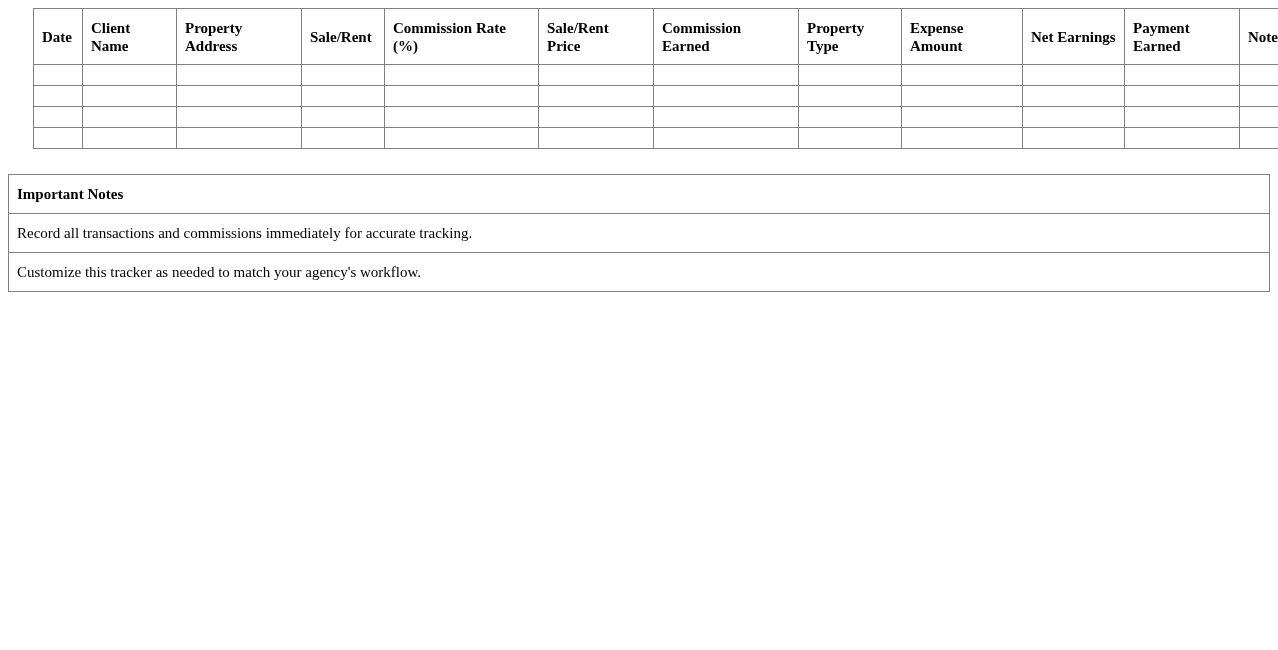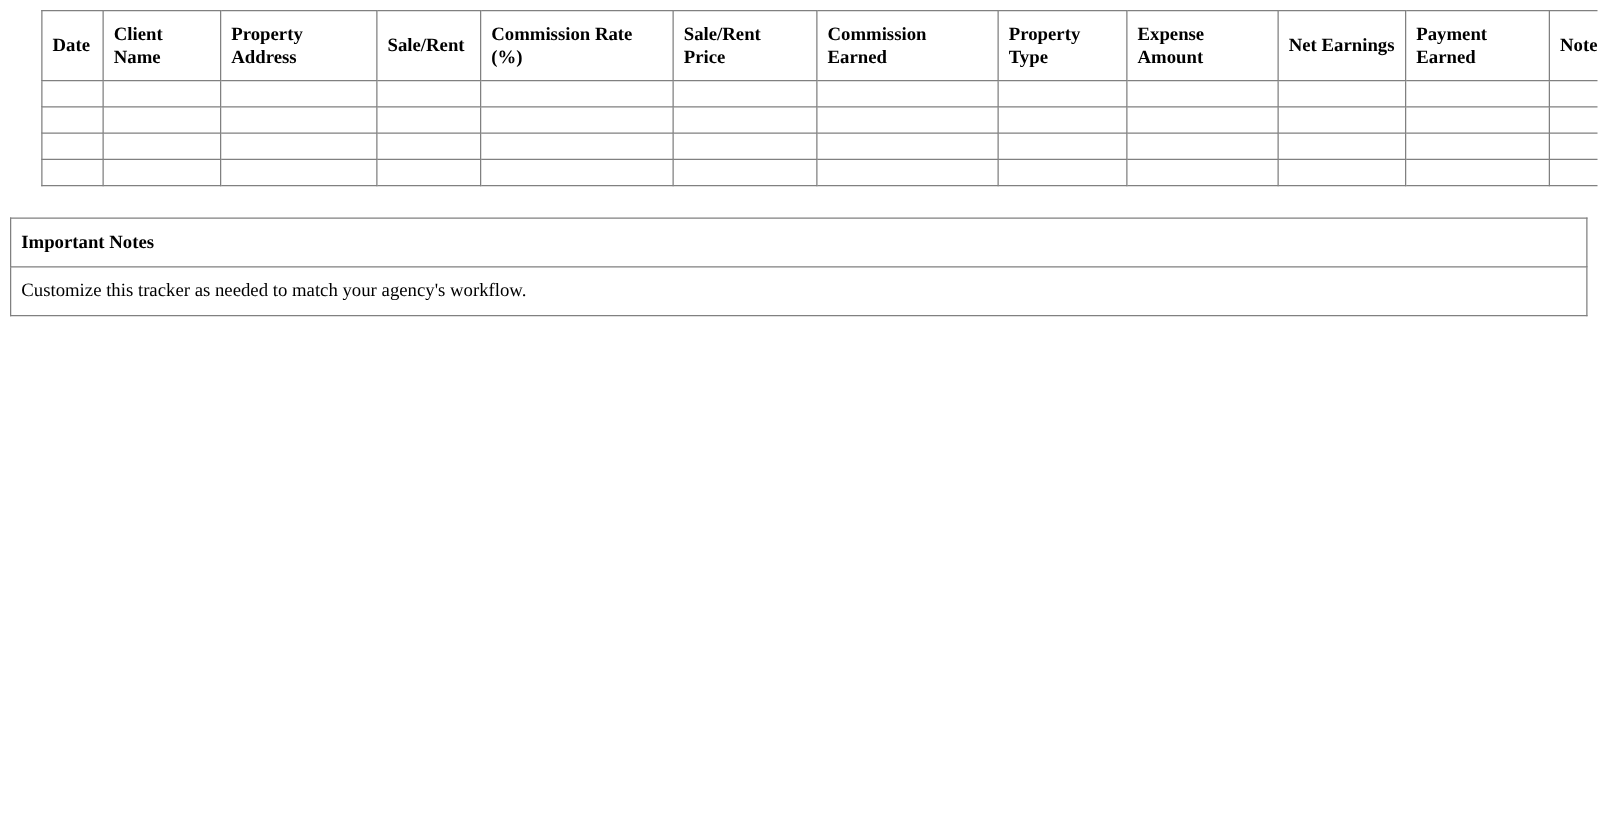--- a/index.html
+++ b/index.html
@@ -108,16 +108,19 @@
 </table>
 
 <table id="notes">
   <thead>
     <tr>
       <th>Important Notes</th>
     </tr>
   </thead>
   <tbody>
     <tr>
+        <td>Record all transactions and commissions immediately for accurate tracking.</td>
+      </tr>
+    <tr>
         <td>Customize this tracker as needed to match your agency's workflow.</td>
       </tr>
   </tbody>
 </table>
 
 </body></html>

